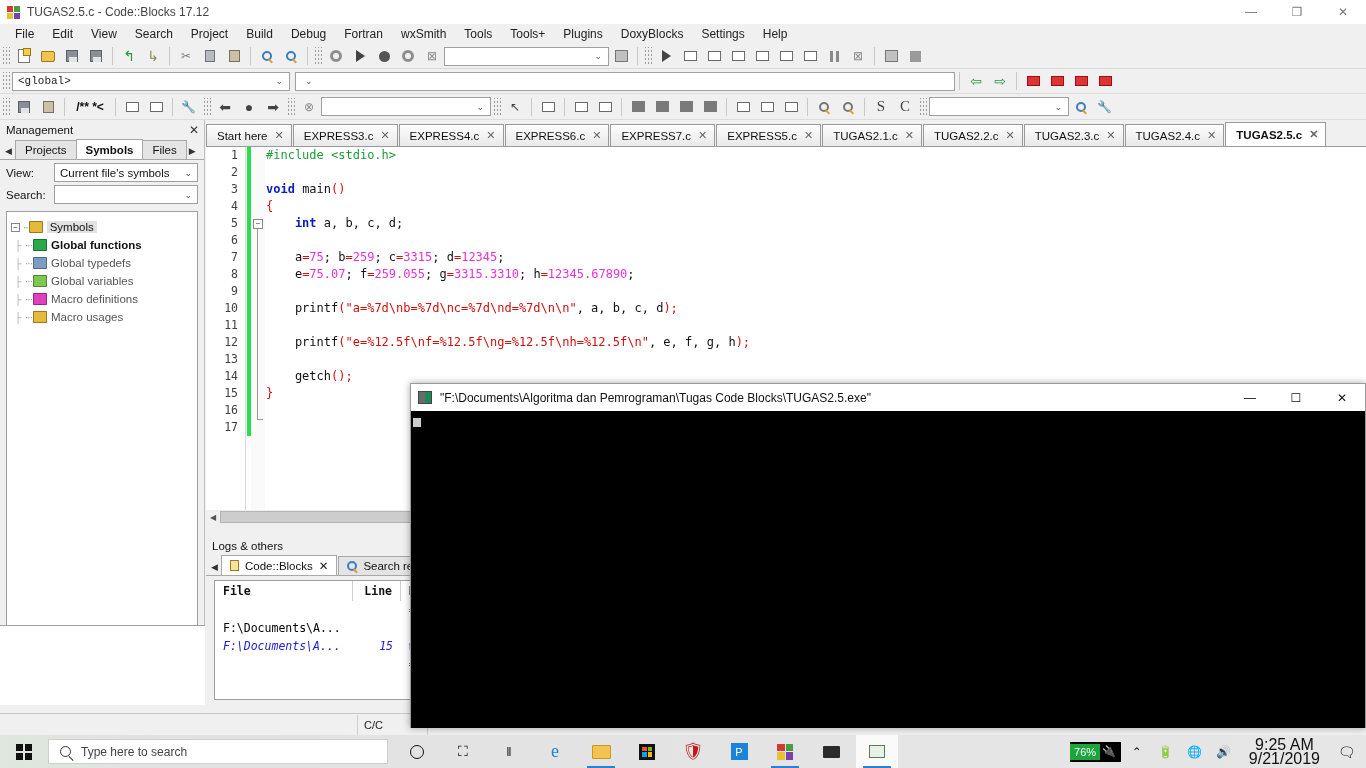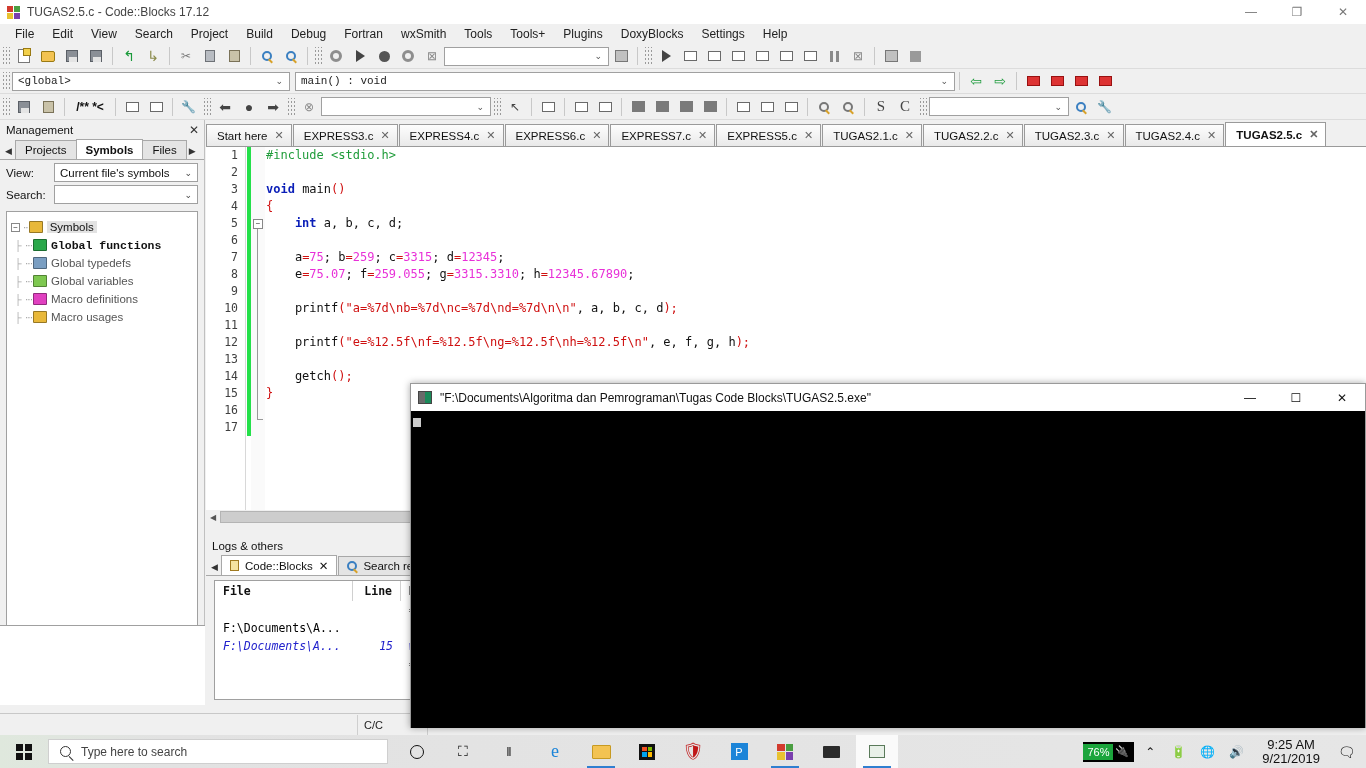--- a/index.html
+++ b/index.html
@@ -130,21 +130,21 @@
   }
   .tnode { display: flex; align-items: center; height: 18px; white-space: nowrap; }
   .tbox {
     width: 9px; height: 9px; border: 1px solid #888; background: #fff;
     font-size: 8px; line-height: 7px; text-align: center; color: #333; margin-right: 3px; flex: none;
   }
   .tdash { color: #999; font-size: 10px; letter-spacing: -1px; margin-right: 1px; }
   .ticon { width: 14px; height: 12px; margin-right: 4px; flex: none; position: relative; border-radius: 1px; }
   .tlabel { color: #555; }
   .tnode.root .tlabel { color: #111; background: #e2e2e2; padding: 0 3px; }
-  .tnode.bold .tlabel { color: #111; font-weight: bold; font-family: Liberation Mono, monospace; }
+  .tnode.bold .tlabel { color: #111; font-weight: bold; }
   .guide { width: 14px; text-align: center; color: #aaa; font-size: 10px; flex: none; }
   .mgmt-lower {
     position: absolute; left: 0; bottom: 0; width: 205px; height: 80px;
     background: #fff; border-top: 1px solid #a0a0a0;
   }
 
   
   .edtabs {
     position: absolute; left: 206px; top: 122px; width: 1160px; height: 25px;
     background: #f0f0f0; display: flex; align-items: flex-end;
@@ -278,21 +278,21 @@
   .tb-app { width: 42px; height: 33px; display: flex; align-items: center; justify-content: center; position: relative; }
   .tb-app.open::after { content: ''; position: absolute; bottom: 0; left: 7px; width: 28px; height: 2.5px; background: #2f7fd0; }
   .tb-app.active { background: #fafafa; }
   .tray { margin-left: auto; display: flex; align-items: center; height: 33px; padding-right: 4px; gap: 3px; }
   .battery-badge {
     display: flex; align-items: center; height: 20px; background: #000;
     color: #fff; font-size: 11px; padding-right: 3px;
   }
   .battery-badge .pct { background: #1ba53c; padding: 2px 4px; font-size: 11px; color: #fff; }
   .tray-ico { width: 26px; height: 33px; display: flex; align-items: center; justify-content: center; font-size: 12px; color: #222; }
-  .clock { text-align: center; font-size: 13px; color: #111; line-height: 14px; padding: 0 9px; }
+  .clock { text-align: center; font-size: 16px; color: #111; line-height: 14px; padding: 0 9px; }
   .notif { width: 30px; height: 33px; display: flex; align-items: center; justify-content: center; position: relative; }
 </style>
 </head>
 <body>
 
 <div id="app">
 
   <div class="titlebar">
     <div class="cb-logo">
         <i></i>
@@ -426,21 +426,20 @@
       </div>
   </div>
 
   <div class="toolbar tb2">
     <div class="grip"></div>
     <div class="tb-combo" style="width:278px">
       <span class="cv">&lt;global&gt;</span>
       <span class="arw">⌄</span>
     </div>
     <div class="tb-combo" style="width:660px;margin-left:5px">
-      <span class="cv">main() : void</span>
       <span class="arw">⌄</span>
     </div>
     <div class="tsep"></div>
     <div class="tbtn">
         <span class="ic-arrow-l">⇦</span>
       </div>
     <div class="tbtn">
         <span class="ic-arrow-l">⇨</span>
       </div>
     <div class="tsep"></div>

